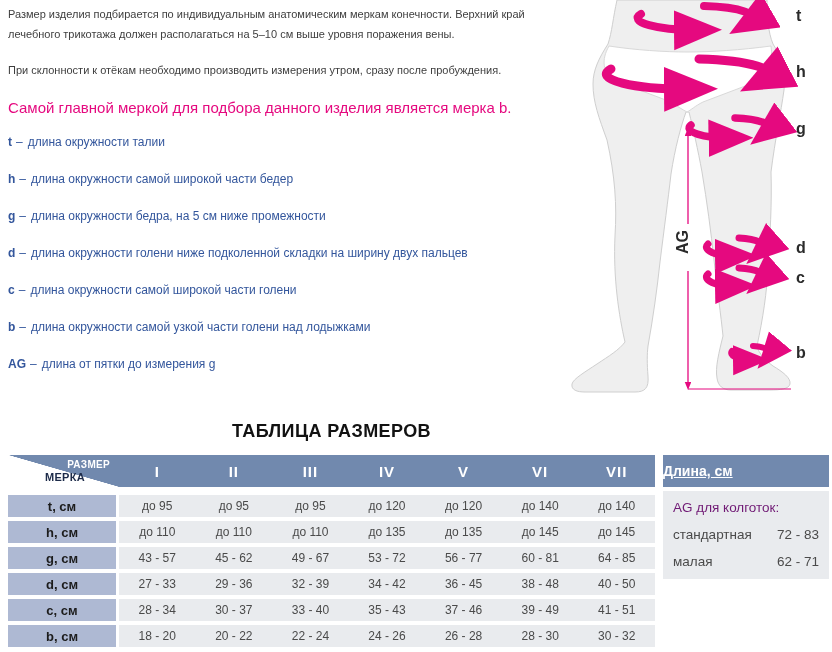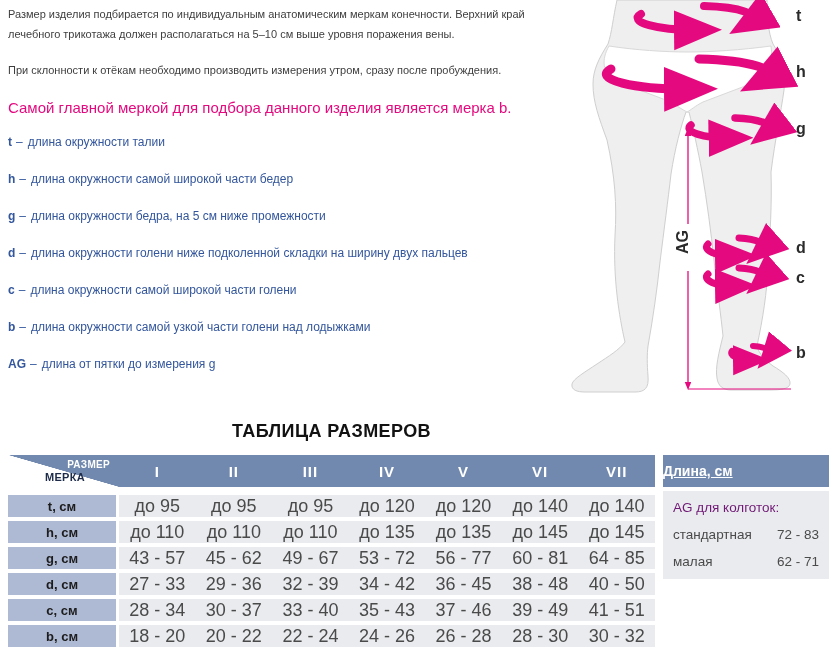--- a/index.html
+++ b/index.html
@@ -28,21 +28,21 @@
     background:linear-gradient(to bottom left, rgba(255,255,255,0) 49.4%, #ffffff 50.2%); }
   .corner .ctop { position:absolute; top:4px; right:9px; color:#ffffff; font-size:10px; font-weight:bold; letter-spacing:.3px; }
   .corner .cbot { position:absolute; bottom:4px; left:5px; color:#1d2b49; font-size:11px; font-weight:bold; letter-spacing:.3px;padding-left:32px; }
   .thead-cols { flex:1; display:flex; }
   .thead-cols span { flex:1; display:flex; align-items:center; justify-content:center;
     color:#ffffff; font-size:15px; font-weight:bold; letter-spacing:1px; }
   .trow { display:flex; height:22px; margin-bottom:4px; }
   .tlabel { width:108px; margin-right:3px; background:#aeb9d3; display:flex; align-items:center; justify-content:center;
     font-size:13px; font-weight:bold; color:#1c1c1c; }
   .tvals { flex:1; background:#e9ebee; display:flex; }
-  .tvals span { flex:1; display:flex; align-items:center; justify-content:center; font-size:18px; color:#4a4a4a; }
+  .tvals span { flex:1; display:flex; align-items:center; justify-content:center; font-size:12px; color:#4a4a4a; }
   
   .len-panel { position:absolute; left:663px; top:455px; width:166px; }
   .len-head { height:32px; background:#7189ae; display:flex; align-items:center; padding-left:0;
     color:#ffffff; font-size:14px; font-weight:bold; margin-bottom:4px;text-decoration:underline; }
   .len-body { background:#e9ebee; padding:9px 10px 8px 10px; }
   .len-sub { font-size:13.5px; color:#701a75; margin-bottom:12px; }
   .len-row { display:flex; justify-content:space-between; font-size:13.5px; color:#4a4a4a; margin-bottom:12px; }
   .len-row:last-child { margin-bottom:2px; }
 </style>
 </head>

